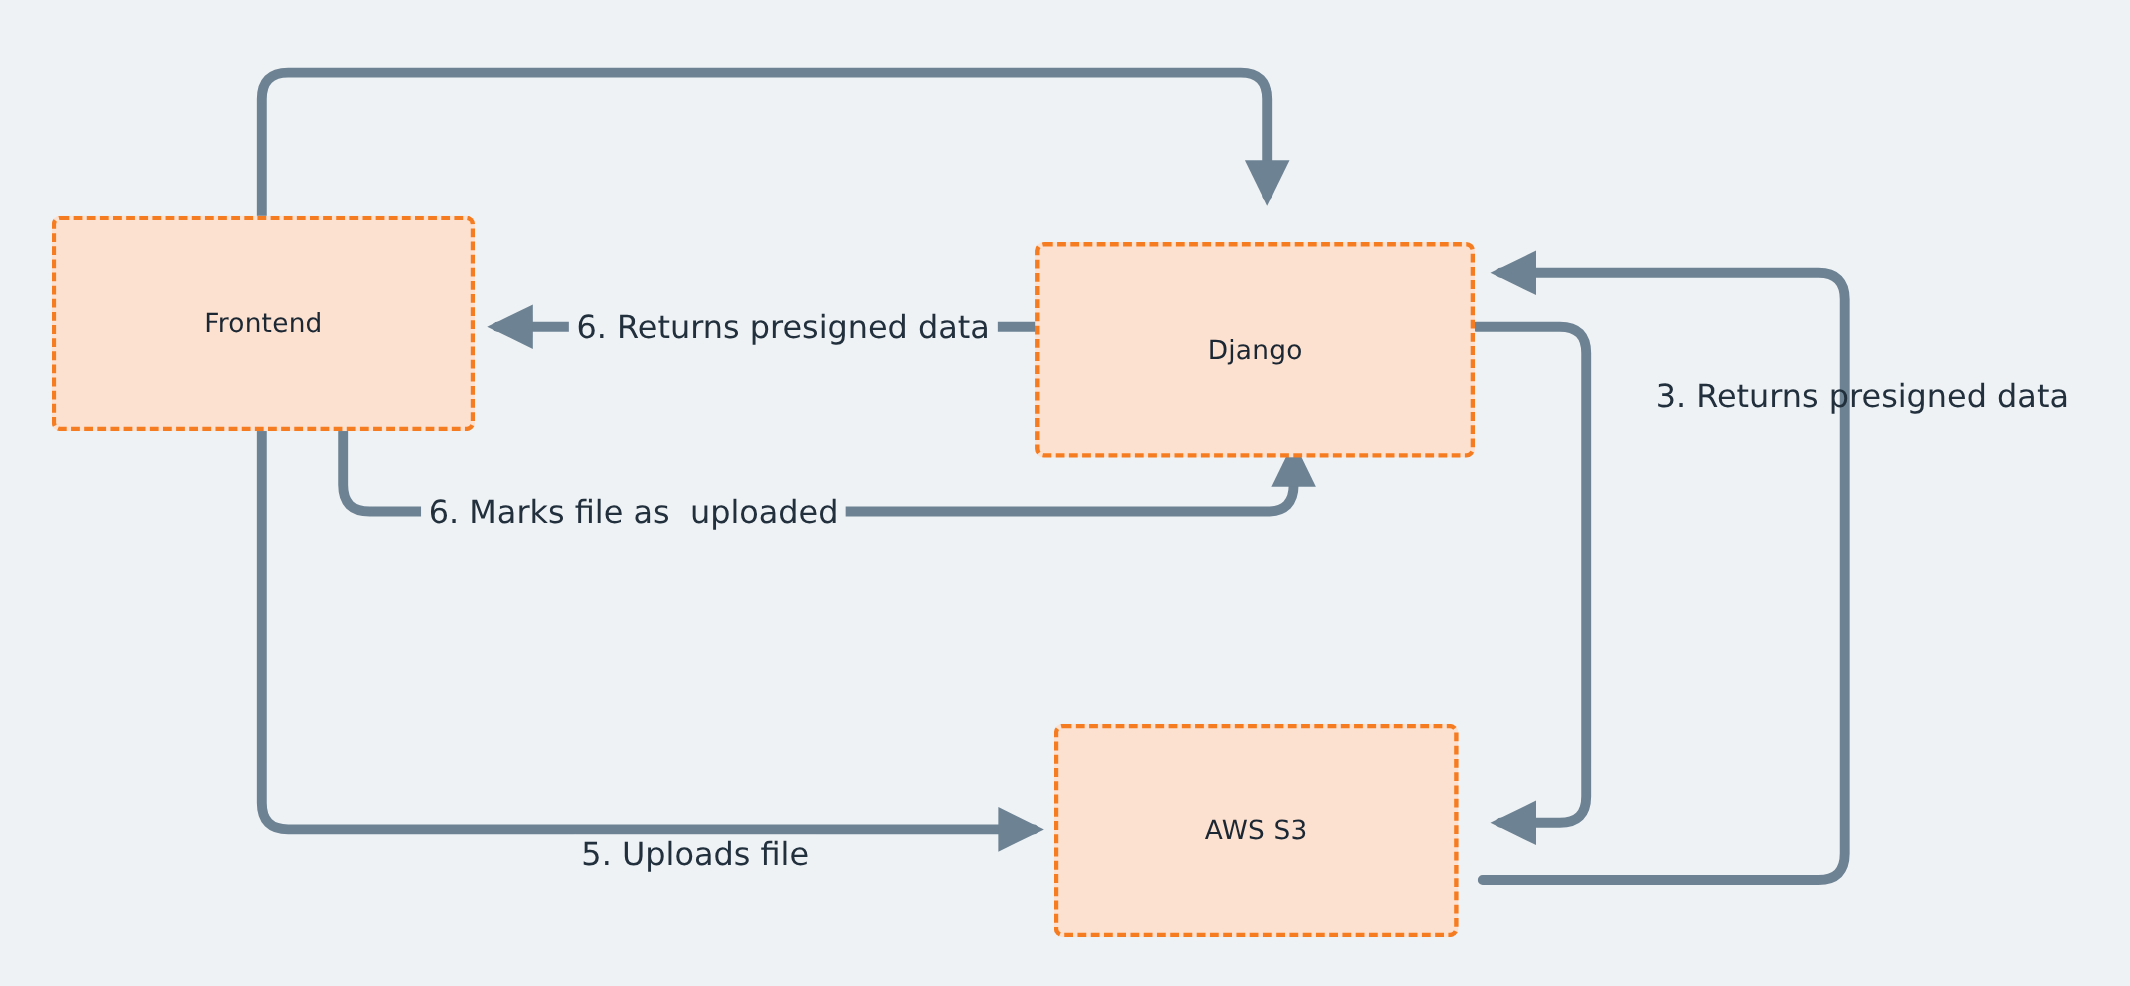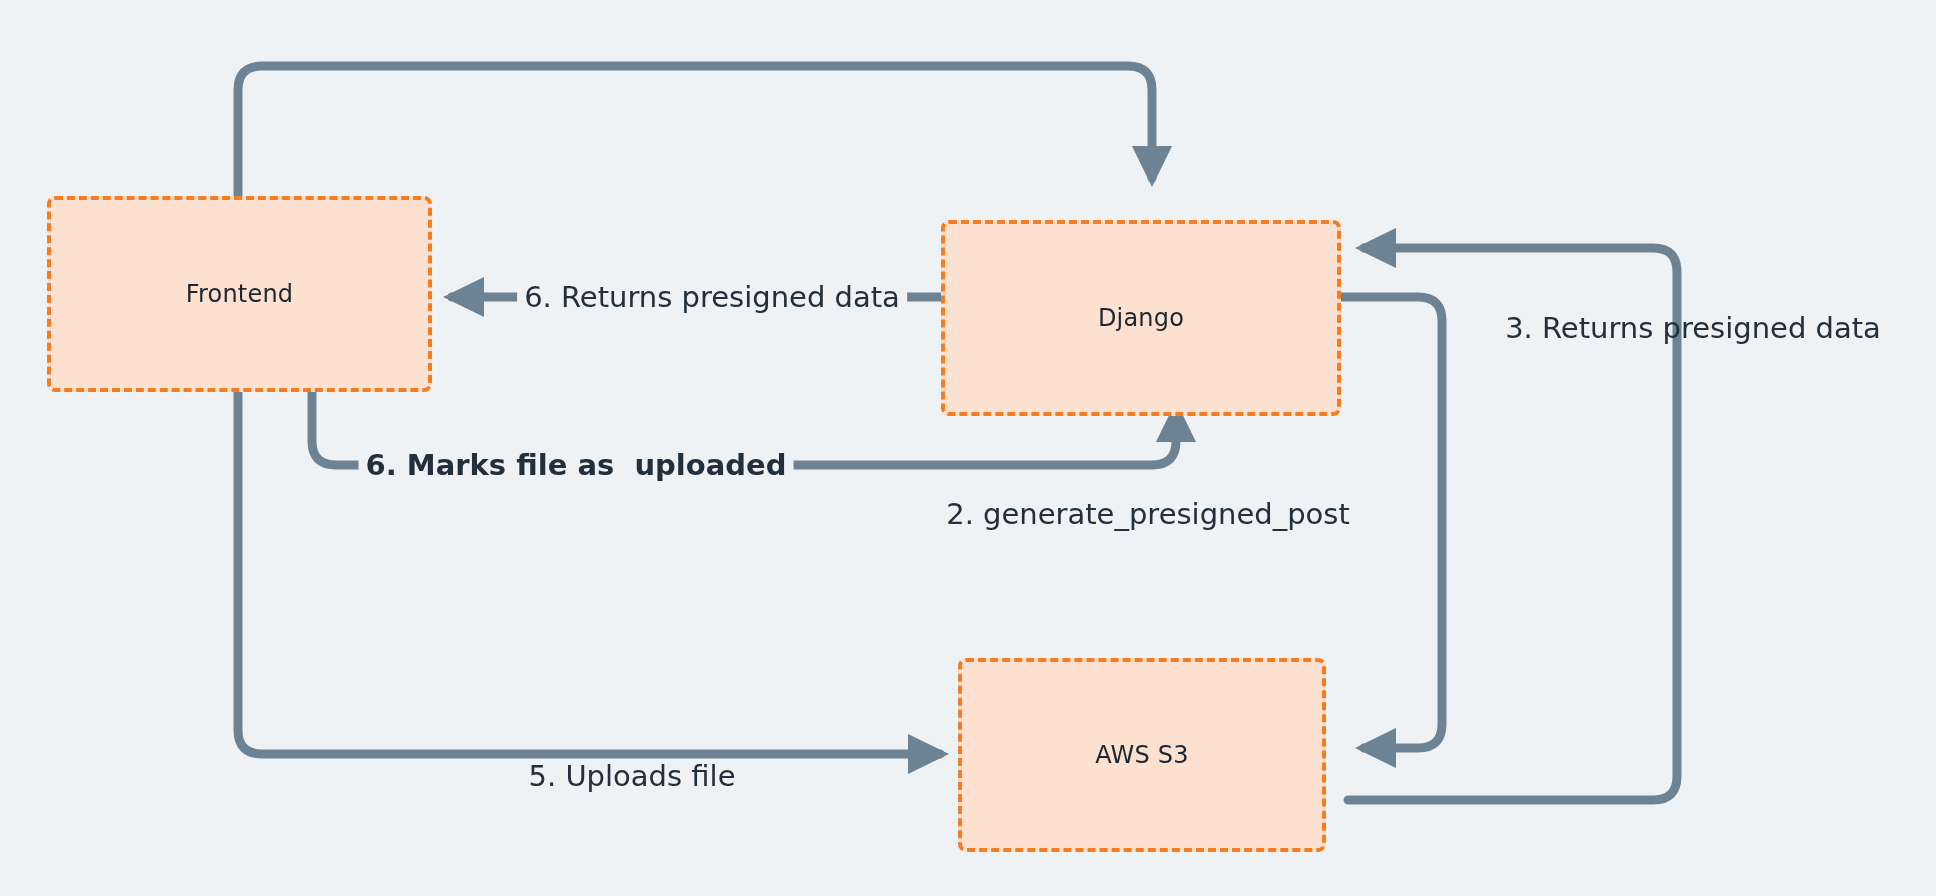--- a/index.html
+++ b/index.html
@@ -88,23 +88,22 @@
 
   <div class="node" style="left:941px; top:196px; width:400px; height:196px;margin-top:24px;">
     <span class="node-label">Django</span>
   </div>
 
   <div class="node" style="left:958px; top:658px; width:368px; height:194px;">
     <span class="node-label">AWS S3</span>
   </div>
 
 
-  <div class="edge-label no-bg" style="left:1148px; top:514px;">2. generate_presigned_post</div>
 
-  <div class="edge-label no-bg" style="left:1693px; top:328px;">3. Returns presigned data</div>
+  <div class="edge-label no-bg" style="left:1693px; top:360px;">3. Returns presigned data</div>
 
   <div class="edge-label" style="left:712px; top:297px;">6. Returns presigned data</div>
 
   <div class="edge-label" style="left:632px; top:776px;">5. Uploads file</div>
 
-  <div class="edge-label" style="left:576px; top:465px;font-weight:bold;">6. Marks file as  uploaded</div>
+  <div class="edge-label" style="left:576px; top:465px;">6. Marks file as  uploaded</div>
 
 </div>
 
 </body></html>

